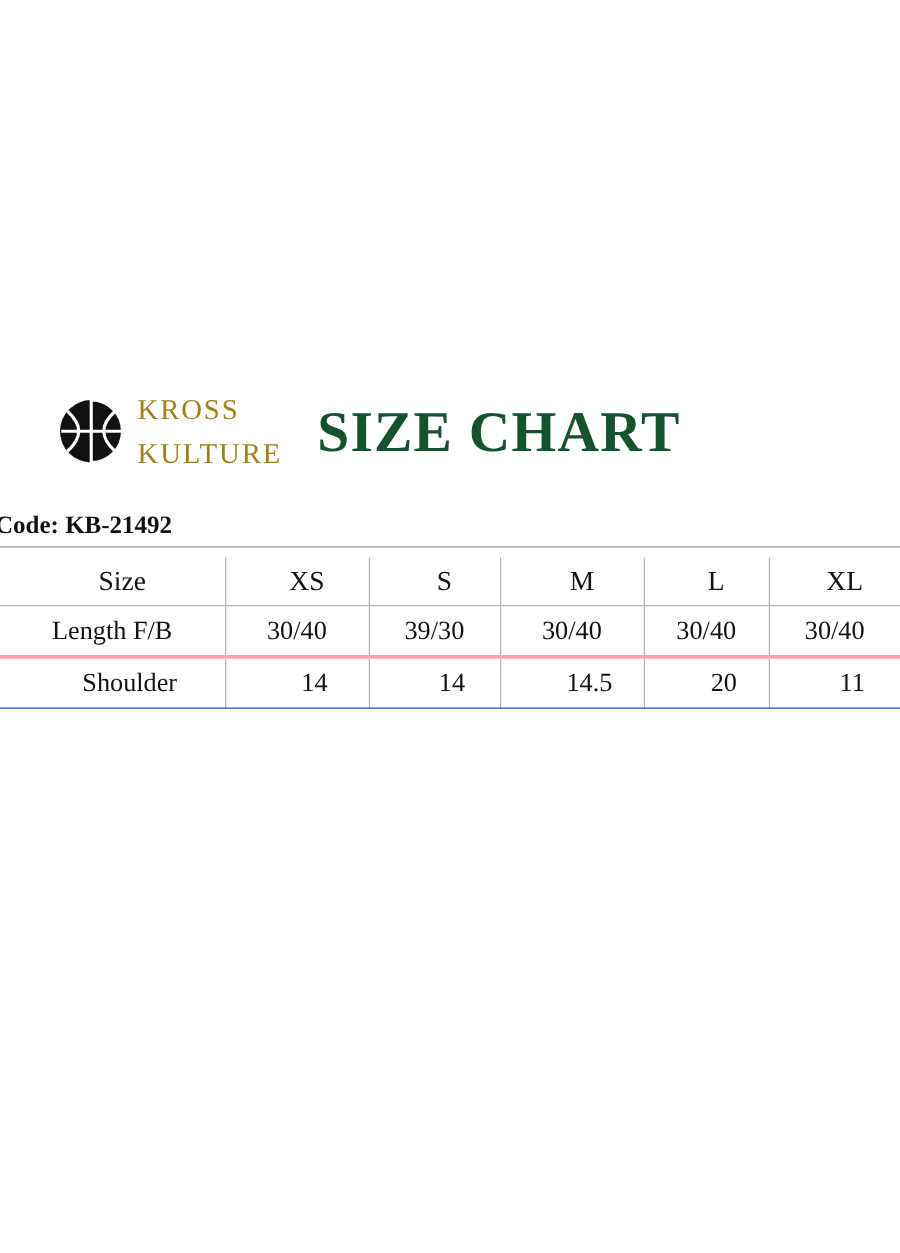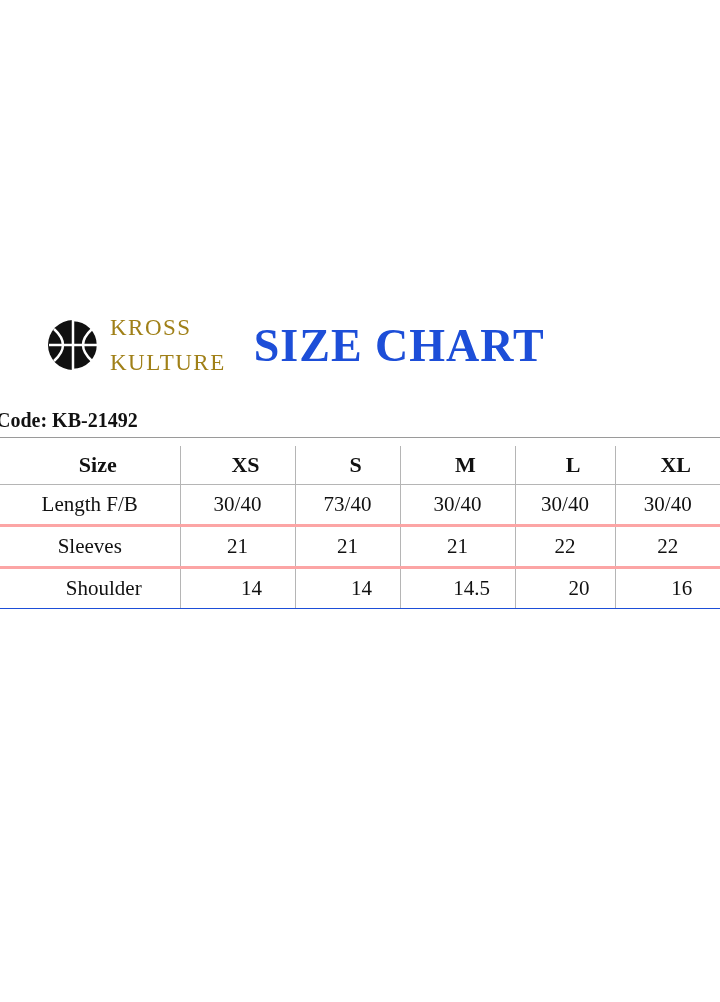--- a/index.html
+++ b/index.html
@@ -67,21 +67,21 @@
     font-weight: 400;
     margin-top: 12px;
   }
 
   .title {
     margin-left: 28px;
     font-family: "Liberation Serif", serif;
     font-weight: bold;
     font-size: 46px;
     letter-spacing: 1px;
-    color: #1d4ed8;
+    color: #14532d;
     white-space: nowrap;
   }
 
   
   .code-line {
     position: absolute;
     left: -4px;
     top: 409px;
     width: 724px;
     font-family: "Liberation Serif", serif;
@@ -133,21 +133,21 @@
     padding: 0;
     vertical-align: middle;
   }
 
   table.size-chart tr th:last-child,
   table.size-chart tr td:last-child {
     border-right: none;
   }
 
   table.size-chart thead th {
-    font-weight: bold;
+    font-weight: normal;
     font-size: 22px;
     height: 38px;
     border-bottom: 1px solid #b5b5b5;
     padding-left: 16px;
   }
 
   table.size-chart tbody tr:last-child td {
     border-bottom: 1px solid #1d4ed8;
     padding-left: 28px;
   }
@@ -199,38 +199,30 @@
           <th>S</th>
           <th>M</th>
           <th>L</th>
           <th>XL</th>
         </tr>
       </thead>
       <tbody>
         <tr>
           <td>Length F/B</td>
           <td>30/40</td>
-          <td>73/40</td>
-          <td>30/40</td>
-          <td>30/40</td>
-          <td>30/40</td>
-        </tr>
-        <tr>
-          <td>Sleeves</td>
-          <td>21</td>
-          <td>21</td>
-          <td>21</td>
-          <td>22</td>
-          <td>22</td>
+          <td>39/30</td>
+          <td>30/40</td>
+          <td>30/40</td>
+          <td>30/40</td>
         </tr>
         <tr>
           <td>Shoulder</td>
           <td>14</td>
           <td>14</td>
           <td>14.5</td>
           <td>20</td>
-          <td>16</td>
+          <td>11</td>
         </tr>
       </tbody>
     </table>
   </div>
 
 </div>
 
 </body></html>

